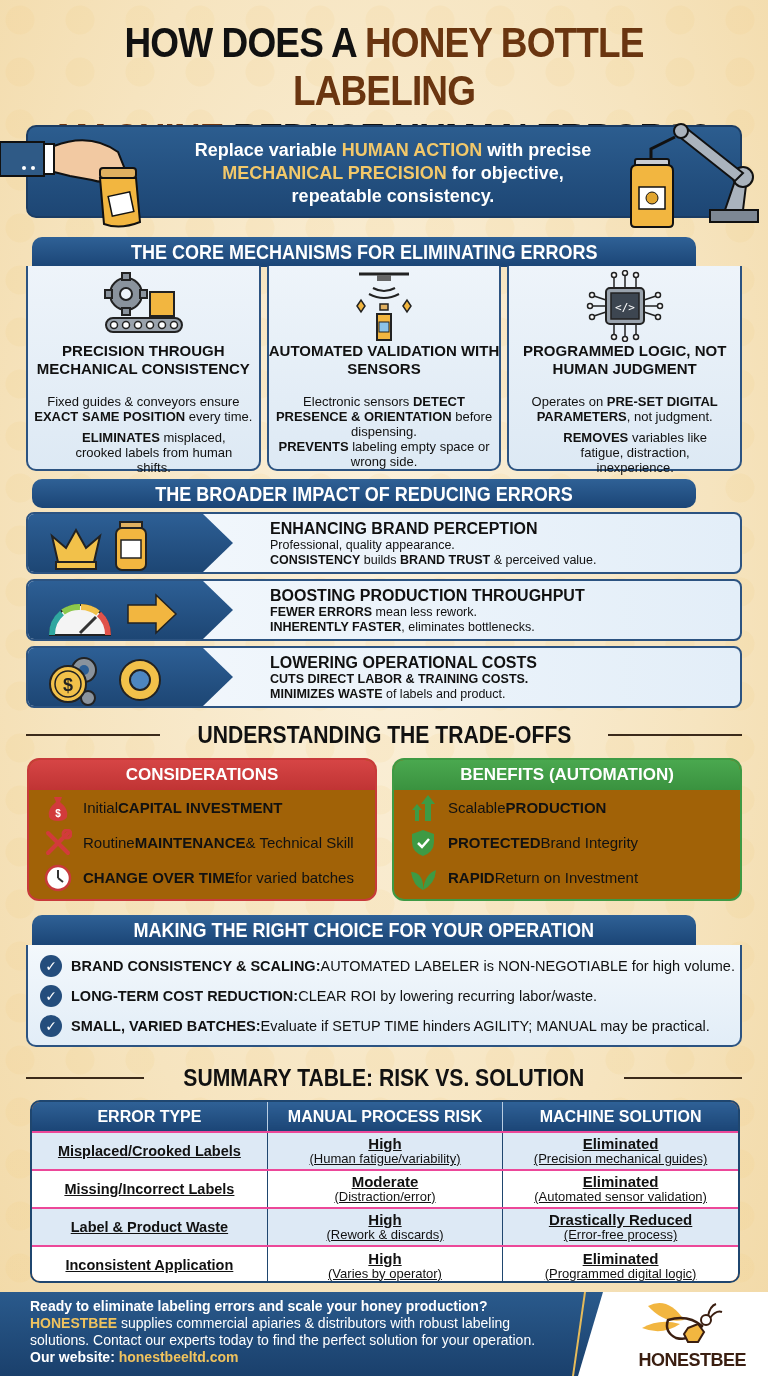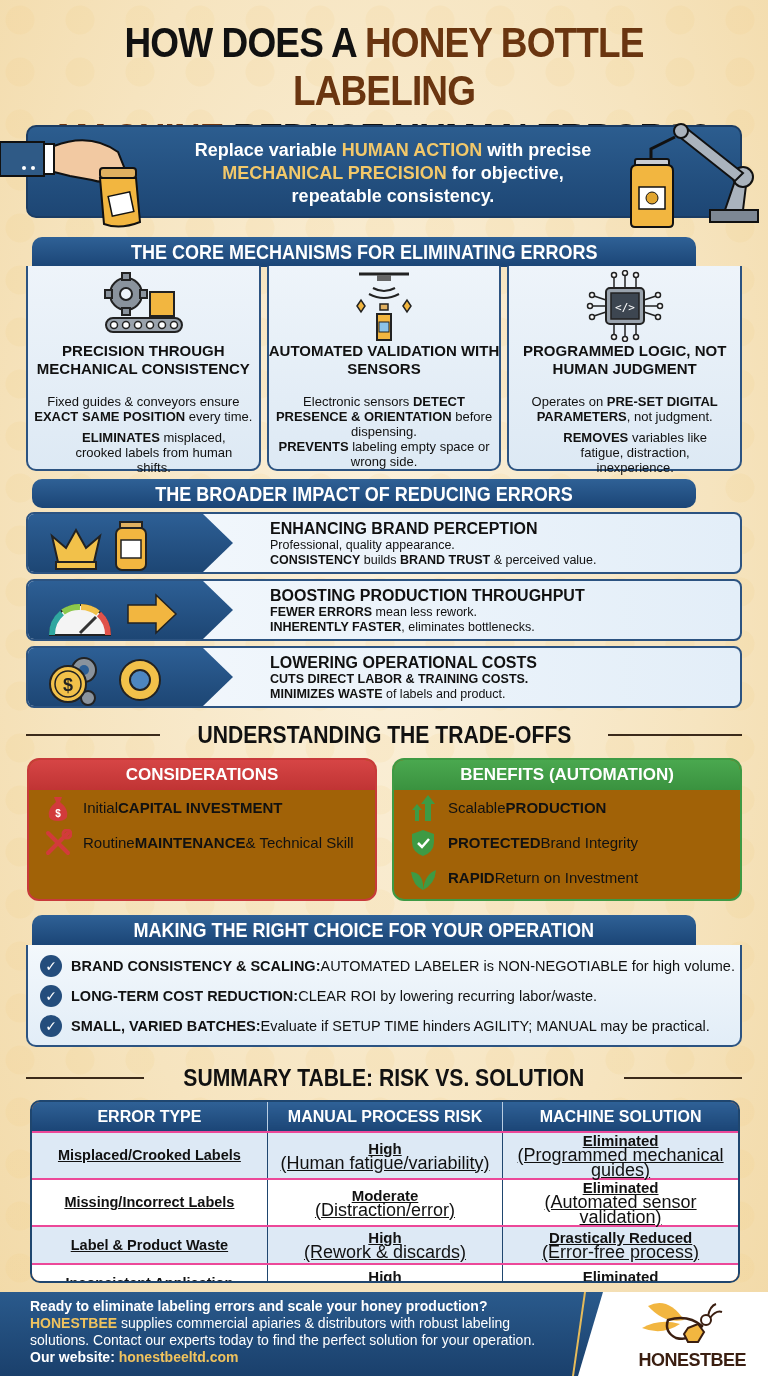--- a/index.html
+++ b/index.html
@@ -122,21 +122,21 @@
   .tbl table { width: 100%; border-collapse: collapse; table-layout: fixed; }
   .tbl th {
     height: 30px; background: linear-gradient(180deg, #2f6196, #1b4576); color: #fff;
     font-size: 16px; font-weight: 700; border-right: 1px solid #b9cde2;
   }
   .tbl td { height: 38px; text-align: center; border-right: 1px solid #1f466f; border-top: 2px solid #ec4899; font-size: 14px; color: #111; line-height: 15px; text-decoration: underline; }
   .tbl th:last-child, .tbl td:last-child { border-right: none; }
   .tbl tr:nth-child(odd) td { background: #dde9f5; }
   .tbl tr:nth-child(even) td { background: #fff; }
   .tbl td .main { font-weight: 700; font-size: 15px; display: block; text-align: center; }
-  .tbl td .sub { font-size: 18px; display: block; }
+  .tbl td .sub { font-size: 13px; display: block; }
   .tbl td.first { font-weight: 700; font-size: 14.5px; }
 
   
   .footer {
     position: absolute; left: 0; top: 1292px; width: 768px; height: 84px;
     background: linear-gradient(180deg, #2a5a8c, #1a406c);
   }
   .footer-logo-bg {
     position: absolute; right: 0; top: 0; width: 190px; height: 84px; background: #fff;
     clip-path: polygon(25px 0, 100% 0, 100% 100%, 0 100%);
@@ -358,20 +358,32 @@
         <svg width="28" height="28" viewBox="0 0 28 28">
           <line x1="4" y1="4" x2="24" y2="24" stroke="#d23b3b" stroke-width="4" stroke-linecap="round"></line>
           <line x1="24" y1="4" x2="4" y2="24" stroke="#d23b3b" stroke-width="4" stroke-linecap="round"></line>
           <circle cx="23" cy="5" r="4" fill="none" stroke="#d23b3b" stroke-width="3"></circle>
         </svg>
       </span>
     <span>Routine </span>
       <b>MAINTENANCE</b>
       <span> &amp; Technical Skill</span>
   </div>
+  <div class="trade-item">
+    <span class="ti-icon">
+        <svg width="28" height="28" viewBox="0 0 28 28">
+          <circle cx="14" cy="14" r="12" fill="#fff" stroke="#c83a3a" stroke-width="2.5"></circle>
+          <line x1="14" y1="14" x2="14" y2="6" stroke="#333" stroke-width="2"></line>
+          <line x1="14" y1="14" x2="19" y2="18" stroke="#333" stroke-width="2"></line>
+        </svg>
+      </span>
+    <span></span>
+      <b>CHANGE OVER TIME</b>
+      <span> for varied batches</span>
+  </div>
 </div>
 
 <div class="trade-box green">
   <div class="trade-head">BENEFITS (AUTOMATION)</div>
   <div class="trade-item">
     <span class="ti-icon">
         <svg width="26" height="28" viewBox="0 0 26 28">
           <path d="M2 16 L7 10 L12 16 L9 16 L9 27 L5 27 L5 16 Z" fill="#3e9a44"></path>
           <path d="M11 10 L18 1 L25 10 L21 10 L21 27 L15 27 L15 10 Z" fill="#3e9a44"></path>
         </svg>
@@ -440,21 +452,21 @@
     </thead>
     <tbody>
       <tr>
         <td class="first">Misplaced/Crooked Labels</td>
         <td>
             <span class="main">High</span>
             <span class="sub">(Human fatigue/variability)</span>
           </td>
         <td>
             <span class="main">Eliminated</span>
-            <span class="sub">(Programmed mechanical guides)</span>
+            <span class="sub">(Precision mechanical guides)</span>
           </td>
       </tr>
       <tr>
         <td class="first">Missing/Incorrect Labels</td>
         <td>
             <span class="main">Moderate</span>
             <span class="sub">(Distraction/error)</span>
           </td>
         <td>
             <span class="main">Eliminated</span>

